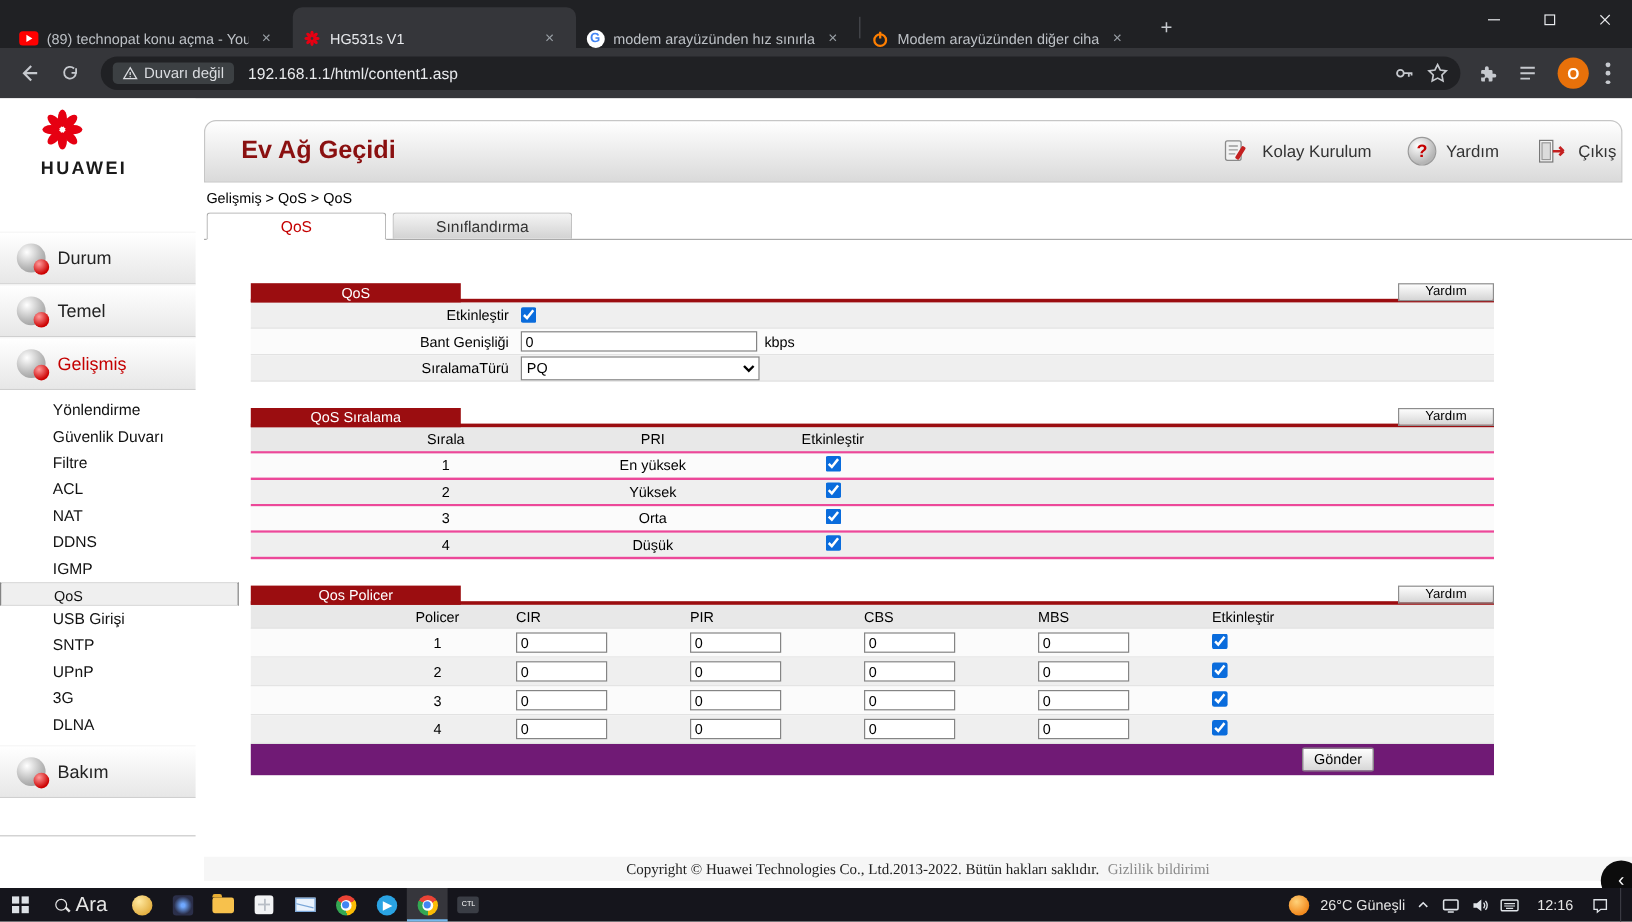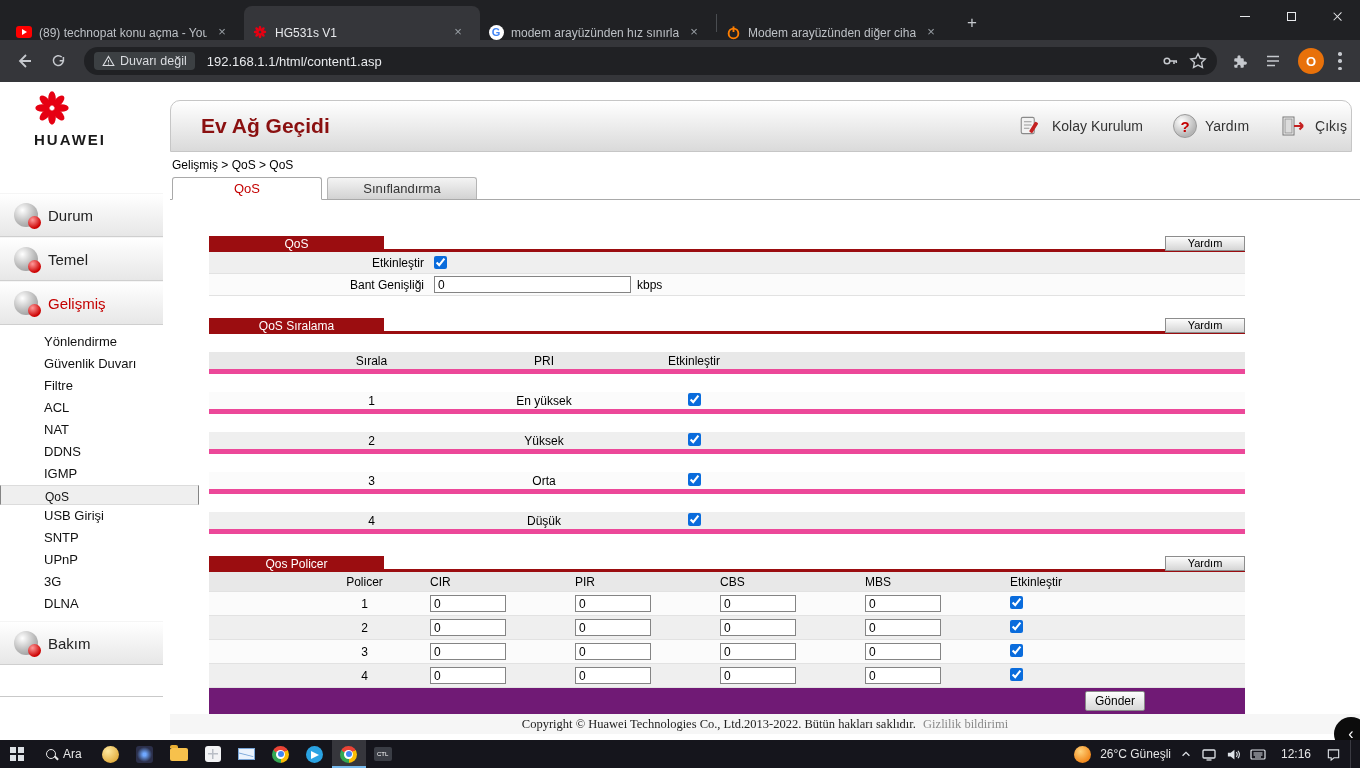--- a/index.html
+++ b/index.html
@@ -84,21 +84,21 @@
 
   .frow { display:flex; align-items:center; height:22px; border-bottom:1px solid #e2e2e2; }
   .frow.g { background:#efefef; } .frow.w { background:#fbfbfb; }
   .flabel { width:225px; text-align:right; padding-right:10px; }
   .tin { height:17px; border:1px solid #848484; font-size:12px; padding:0 3px; background:#fff; font-family:"Liberation Sans",sans-serif; }
   .tin.band { width:197px; }
   .sel { width:199px; height:20px; border:1px solid #848484; font-size:12px; background:#fff; font-family:"Liberation Sans",sans-serif; }
   .unit { margin-left:6px; }
   .cb { width:13px; height:13px; accent-color:#0a6cdc; }
 
-  .qrow { display:flex; align-items:center; height:22px; border-bottom:5px solid #ec4899;margin-top:18px; }
+  .qrow { display:flex; align-items:center; height:22px; border-bottom:2px solid #ec4899; }
   .qrow.hd { background:#e8e8e8; } .qrow.w { background:#fbfbfb; } .qrow.g { background:#efefef; }
   .qc1 { width:265px; padding-left:60px; text-align:center; }
   .qc2 { width:140px; text-align:center; }
   .qc3 { width:160px; text-align:center; }
 
   .prow { display:flex; align-items:center; height:24px; border-bottom:1px solid #e2e2e2; }
   .prow.hd { height:20px; background:#e8e8e8; } .prow.w { background:#fbfbfb; } .prow.g { background:#efefef; }
   .pc-num { width:221px; padding-left:90px; text-align:center; }
   .pc { width:145px; text-align:left; }
   .pc-en { flex:1; text-align:left; }
@@ -115,21 +115,21 @@
   
   .overlay-ball { position:absolute; right:-8px; top:635px; width:34px; height:34px; border-radius:50%; background:#0c0c0c;
                   color:#fff; font-size:16px; display:flex; align-items:center; justify-content:center; z-index:50; }
 
   
   .taskbar { position:absolute; left:0; right:0; bottom:0; height:28px; background:#15151c; display:flex; align-items:center; color:#e6e6e6; z-index:40; }
   .tslot { width:34px; height:28px; display:flex; align-items:center; justify-content:center; position:relative; }
   .tslot.active { background:rgba(255,255,255,.14); box-shadow:inset 0 -2px 0 #76b9ed; }
   .win-logo { width:14px; height:14px; display:grid; grid-template-columns:1fr 1fr; grid-template-rows:1fr 1fr; gap:1.5px; }
   .win-logo i { background:#dde1e6; }
-  .tsearch { display:flex; align-items:center; gap:7px; padding:0 12px; height:28px; font-size:12px; }
+  .tsearch { display:flex; align-items:center; gap:7px; padding:0 12px; height:28px; font-size:17px; }
   .mag { width:10px; height:10px; border:1.6px solid #e6e6e6; border-radius:50%; position:relative; }
   .mag::after { content:""; position:absolute; width:5px; height:1.6px; background:#e6e6e6; transform:rotate(45deg); right:-4px; bottom:-1px; }
   .ic-game { width:17px; height:17px; border-radius:50%; background:radial-gradient(circle at 35% 30%, #ffe9a0, #d99a1f); }
   .ic-screen { width:17px; height:17px; border-radius:3px; background:radial-gradient(circle, #6fa8ff 12%, #2b2f4a 62%); }
   .ic-folder { width:18px; height:13px; background:#f7c14c; border-radius:2px; position:relative; }
   .ic-folder::before { content:""; position:absolute; top:-3px; left:0; width:8px; height:3px; background:#e8ae33; border-radius:2px 2px 0 0; }
   .ic-store { width:16px; height:16px; background:#f2f3f5; border-radius:3px;
               background-image:linear-gradient(#b9bec6,#b9bec6),linear-gradient(#b9bec6,#b9bec6);
               background-size:1.5px 10px,10px 1.5px; background-position:center,center; background-repeat:no-repeat; }
   .ic-mail { width:17px; height:12px; background:#eaf3fd; border:1px solid #7aa7d9; position:relative; overflow:hidden; }
@@ -364,20 +364,26 @@
         </div>
         <div class="frow g">
           <span class="flabel">Etkinleştir</span>
           <input type="checkbox" class="cb" checked="true" style="">
         </div>
         <div class="frow w">
           <span class="flabel">Bant Genişliği</span>
           <input type="text" class="tin band" value="0" style="">
           <span class="unit">kbps</span>
         </div>
+        <div class="frow g">
+          <span class="flabel">SıralamaTürü</span>
+          <select class="sel">
+            <option>PQ</option>
+          </select>
+        </div>
       </div>
 
       <div class="sec">
         <div class="sec-hdr">
           <span class="sec-title">QoS Sıralama</span>
           <button class="help-btn">Yardım</button>
         </div>
         <div class="qrow hd">
           <span class="qc1">Sırala</span>
           <span class="qc2">PRI</span>

